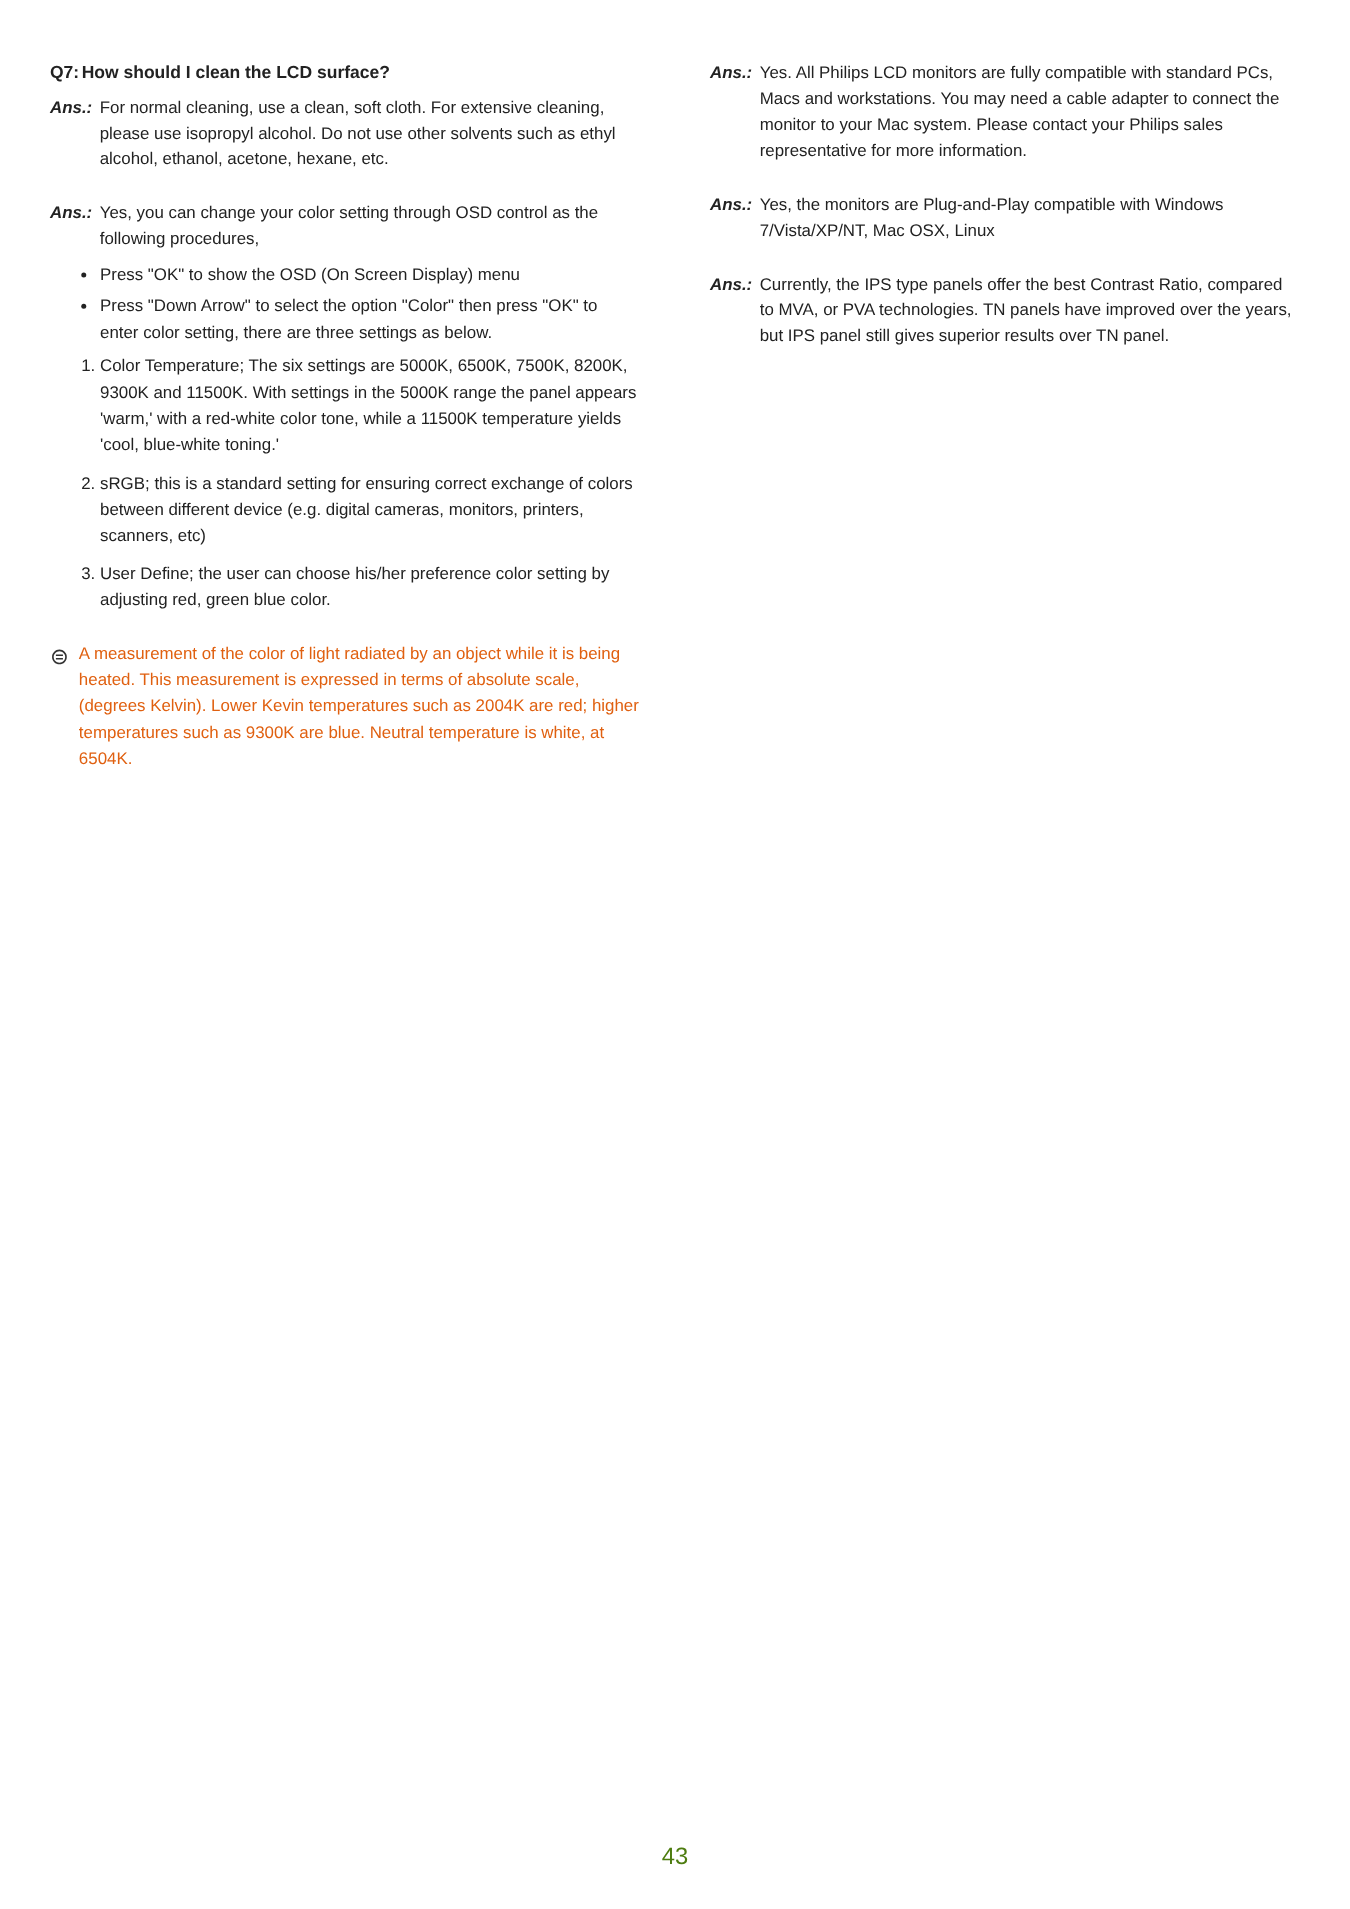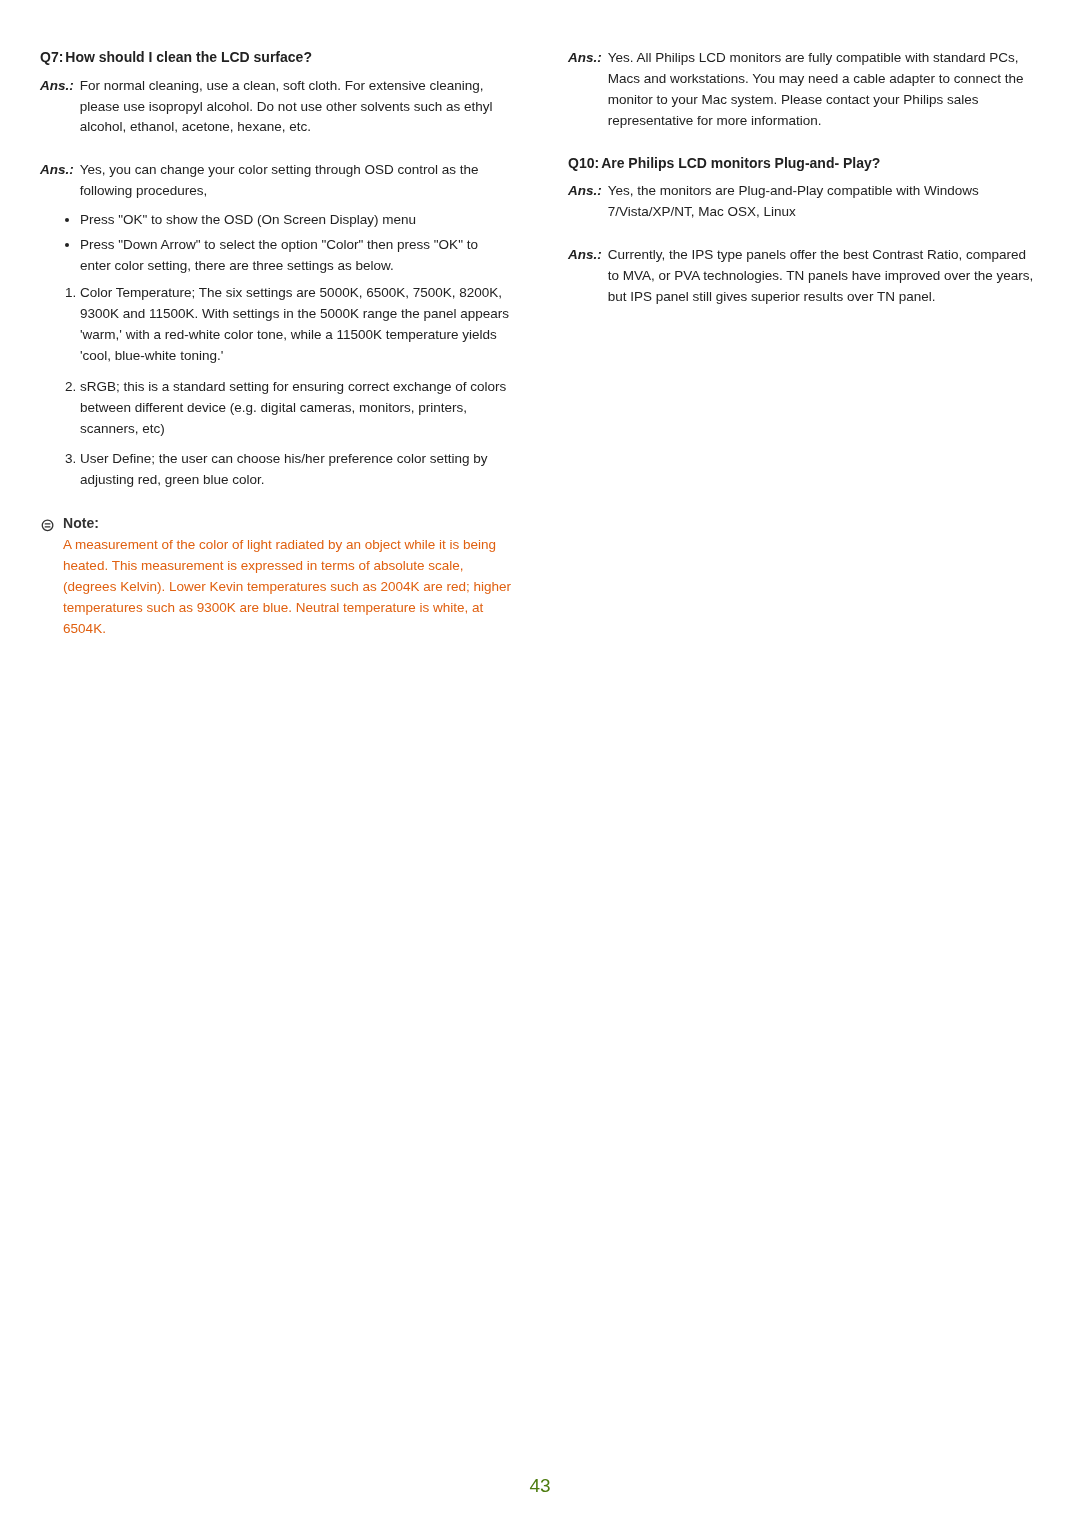--- a/index.html
+++ b/index.html
@@ -144,41 +144,36 @@
       <ol class="numbered-list">
         <li>Color Temperature; The six settings are 5000K, 6500K, 7500K, 8200K, 9300K and 11500K. With settings in the 5000K range the panel appears 'warm,' with a red-white color tone, while a 11500K temperature yields 'cool, blue-white toning.'</li>
         <li>sRGB; this is a standard setting for ensuring correct exchange of colors between different device (e.g. digital cameras, monitors, printers, scanners, etc)</li>
         <li>User Define; the user can choose his/her preference color setting by adjusting red, green blue color.</li>
       </ol>
     </div>
 
     <div class="note-block">
       <div class="note-icon">⊜</div>
       <div class="note-content">
-        <div class="note-title">Note:</div>
         <div class="note-text">A measurement of the color of light radiated by an object while it is being heated. This measurement is expressed in terms of absolute scale, (degrees Kelvin). Lower Kevin temperatures such as 2004K are red; higher temperatures such as 9300K are blue. Neutral temperature is white, at 6504K.</div>
       </div>
     </div>
 
   </div>
 
   <div class="right-col">
 
     <div class="qa-block">
       <div class="answer">
         <span class="a-label">Ans.:</span>
         <span class="a-text">Yes. All Philips LCD monitors are fully compatible with standard PCs, Macs and workstations. You may need a cable adapter to connect the monitor to your Mac system. Please contact your Philips sales representative for more information.</span>
       </div>
     </div>
 
     <div class="qa-block">
-      <div class="question">
-        <span class="q-label">Q10:</span>
-        <span class="q-text">Are Philips LCD monitors Plug-and- Play?</span>
-      </div>
       <div class="answer">
         <span class="a-label">Ans.:</span>
         <span class="a-text">Yes, the monitors are Plug-and-Play compatible with Windows 7/Vista/XP/NT, Mac OSX, Linux</span>
       </div>
     </div>
 
     <div class="qa-block">
       <div class="answer">
         <span class="a-label">Ans.:</span>
         <span class="a-text">Currently, the IPS type panels offer the best Contrast Ratio, compared to MVA, or PVA technologies. TN panels have improved over the years, but IPS panel still gives superior results over TN panel.</span>

